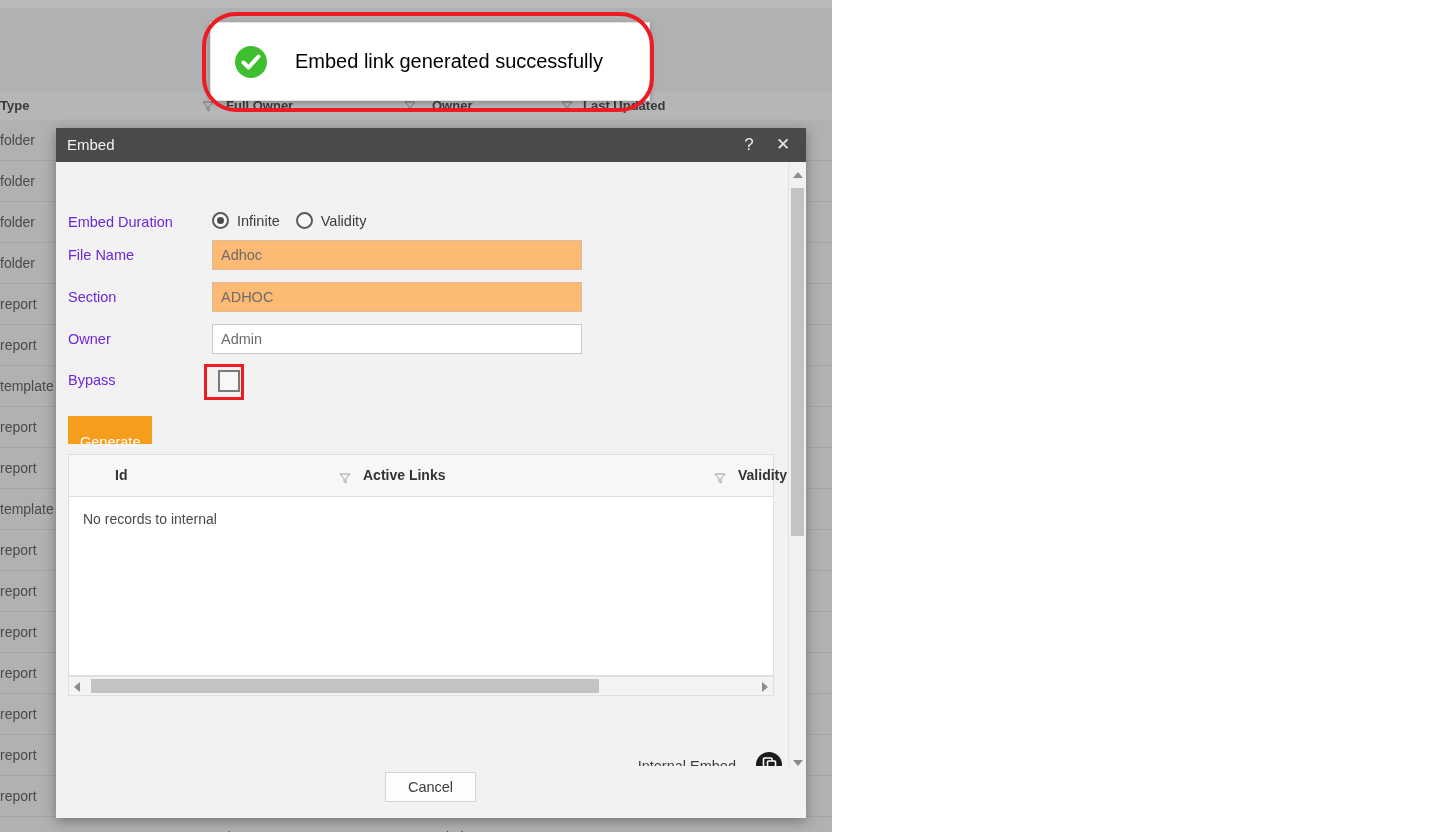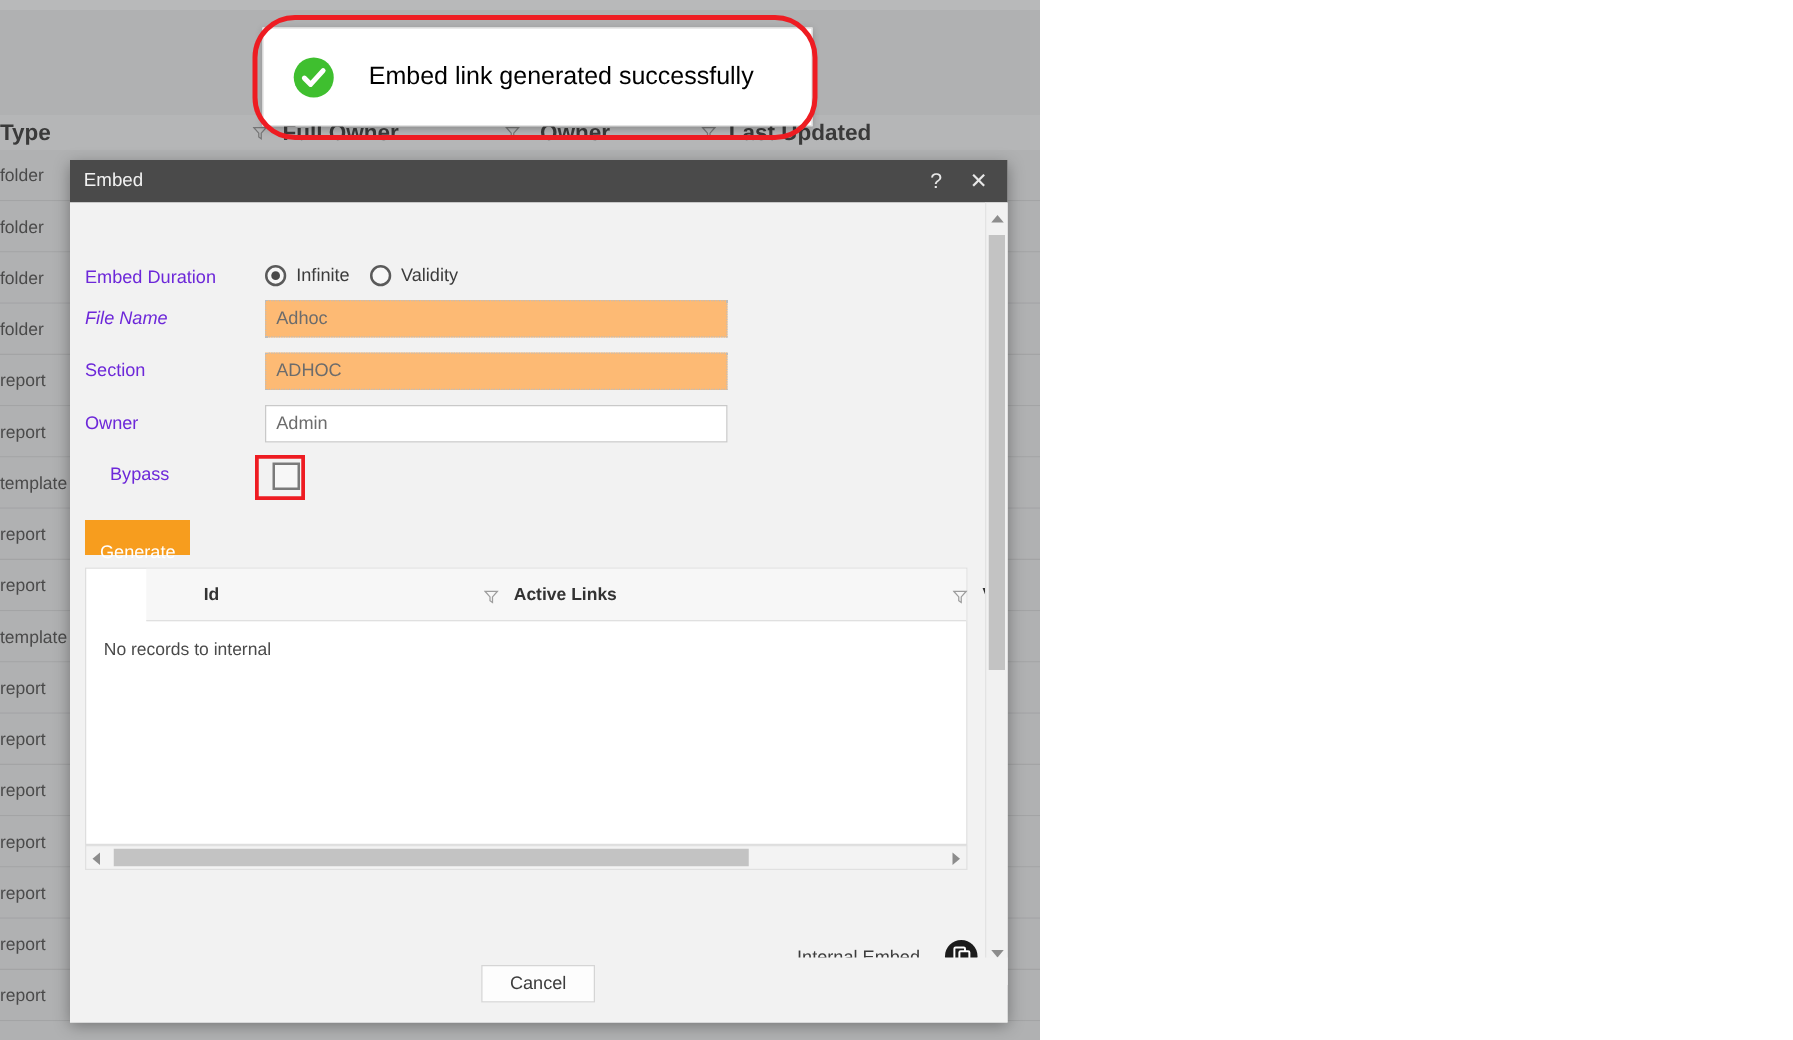--- a/index.html
+++ b/index.html
@@ -14,21 +14,21 @@
   
   .bg-page{position:absolute;left:0;top:0;width:832px;height:832px;background:#b0b1b2;}
   .bg-topband{position:absolute;left:0;top:0;width:832px;height:92px;background:#b0b1b2;}
   .bg-topband-inner{position:absolute;left:0;top:0;width:832px;height:8px;background:#b8b9ba;}
   .bg-header{
     position:absolute;left:0;top:92px;width:832px;height:28px;
     background:#b5b6b7;border-bottom:1px solid #9b9c9d;
   }
   .bg-header .hcell{
     position:absolute;top:0;height:28px;line-height:28px;
-    font-size:18px;font-weight:bold;color:#3a3a3a;white-space:nowrap;
+    font-size:13px;font-weight:bold;color:#3a3a3a;white-space:nowrap;
   }
   .bg-header .funnel{
     position:absolute;top:8px;width:12px;height:12px;opacity:.65;
   }
   .funnel svg{display:block;}
 
   .bg-rows{position:absolute;left:0;top:120px;width:832px;height:712px;}
   .bg-row{
     position:relative;height:40px;border-bottom:1px solid #a3a4a5;
     background:#b0b1b2;
@@ -123,21 +123,21 @@
     font-size:14.5px;font-family:"Liberation Sans", sans-serif;cursor:pointer;
     padding:12px 12px;height:28px;line-height:28px;
   }
 
   
   .arrow-anno{position:absolute;left:163px;top:382px;width:105px;height:32px;}
 
   
   .grid{
     position:absolute;left:12px;top:292px;width:706px;height:222px;
-    background:#ffffff;border:1px solid #dedede;box-sizing:border-box;padding-left:48px;
+    background:#ffffff;border:1px solid #dedede;box-sizing:border-box;
   }
   .grid-head{
     position:relative;height:41px;background:#f7f7f7;border-bottom:1px solid #e0e0e0;
   }
   .grid-head .gcell{
     position:absolute;top:0;height:41px;line-height:41px;font-size:14px;
     font-weight:bold;color:#333;white-space:nowrap;
   }
   .grid-head .gfunnel{position:absolute;top:15px;width:12px;height:12px;opacity:.55;}
   .grid-empty{
@@ -365,36 +365,36 @@
         <span class="frm-label" style="top:8px;">Embed Duration</span>
         <div class="radio-grp">
           <span class="radio on"></span>
           <span class="radio-lbl">Infinite</span>
           <span class="radio"></span>
           <span class="radio-lbl">Validity</span>
         </div>
       </div>
 
       <div class="frm-row" style="top:78px;">
-        <span class="frm-label" style="top:7px;font-style:italic;">File Name</span>
+        <span class="frm-label" style="top:7px;">File Name</span>
         <div class="fld ro" style="top:0px;">Adhoc</div>
       </div>
 
       <div class="frm-row" style="top:120px;">
         <span class="frm-label" style="top:7px;">Section</span>
         <div class="fld ro" style="top:0px;">ADHOC</div>
       </div>
 
       <div class="frm-row" style="top:162px;">
         <span class="frm-label" style="top:7px;">Owner</span>
         <div class="fld rw" style="top:0px;">Admin</div>
       </div>
 
       <div class="frm-row" style="top:204px;">
-        <span class="frm-label" style="top:6px;margin-left:20px;">Bypass</span>
+        <span class="frm-label" style="top:6px;">Bypass</span>
         <span class="chk" style="top:4px;"></span>
         <span class="chk-anno" style="top:-2px;"></span>
       </div>
 
       <button class="btn-orange" style="left:12px;top:254px;">Generate</button>
       <span class="arrow-anno">
         <svg width="105" height="32" viewBox="0 0 105 32">
           <path d="M2 16 L28 3 L28 10 L103 10 L103 22 L28 22 L28 29 Z" fill="none" stroke="#ee1c22" stroke-width="3" stroke-linejoin="miter"></path>
         </svg>
       </span>

